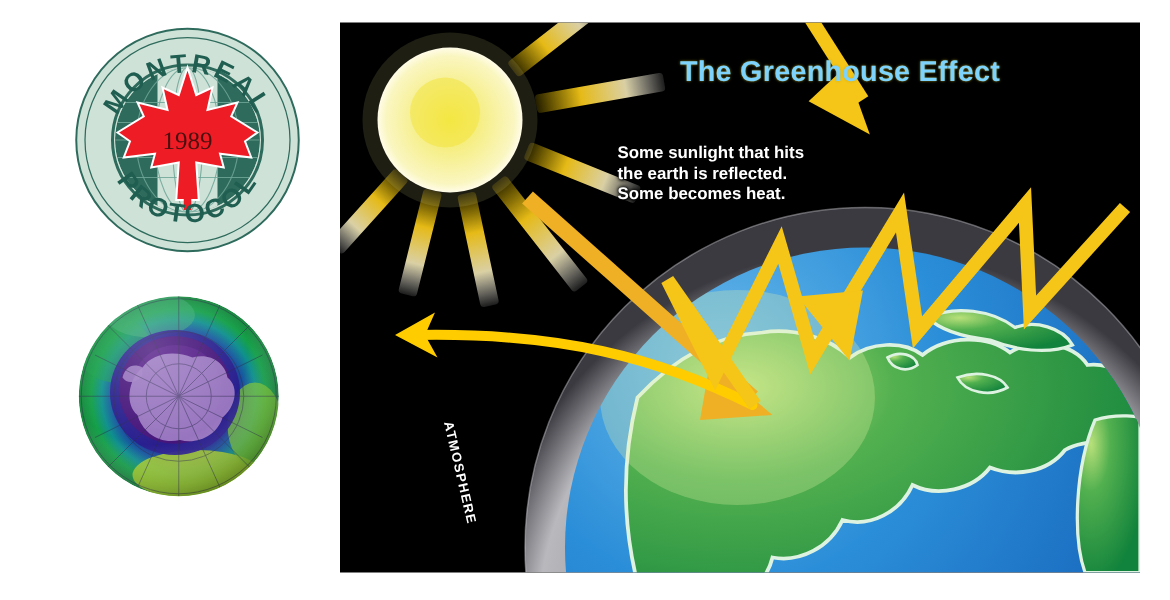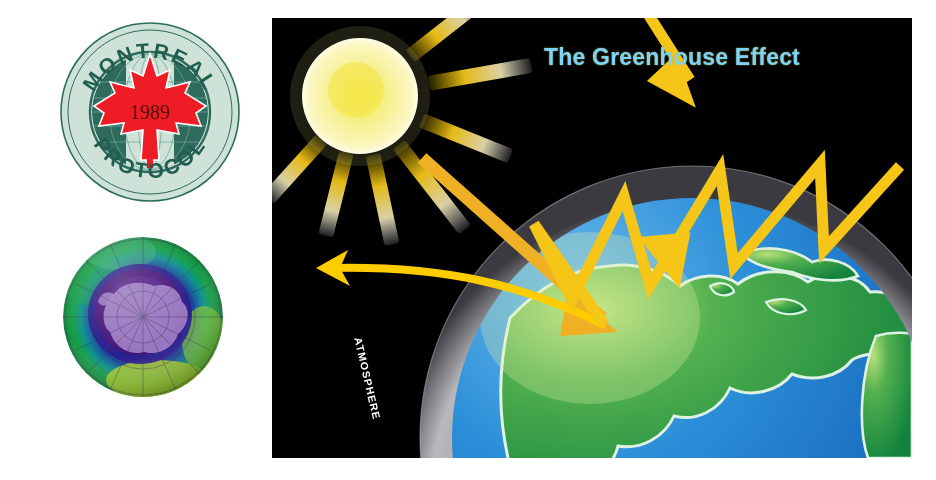--- a/index.html
+++ b/index.html
@@ -364,16 +364,19 @@
 
       <g>
         <path d="M376 -4 L418 62" stroke="#f5c518" stroke-width="11" fill="none"></path>
         <path d="M398 36 L430 84 L376 70 Z" fill="#f5c518" transform="rotate(14 404 62)"></path>
       </g>
     </g>
   </svg>
 
   <div class="panel-title">The Greenhouse Effect</div>
 
+  <div class="caption" id="caption-sunlight">Some sunlight that hits
+the earth is reflected.
+Some becomes heat.</div>
 
 
   <div id="atmosphere-label">ATMOSPHERE</div>
 </div>
 
 </body></html>

